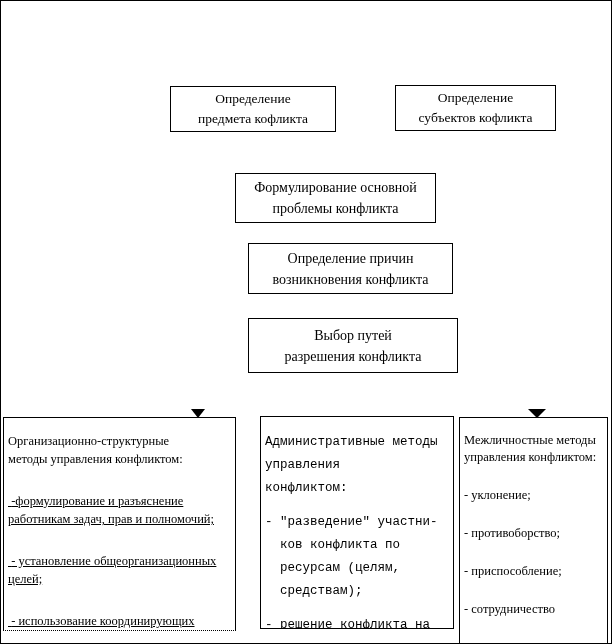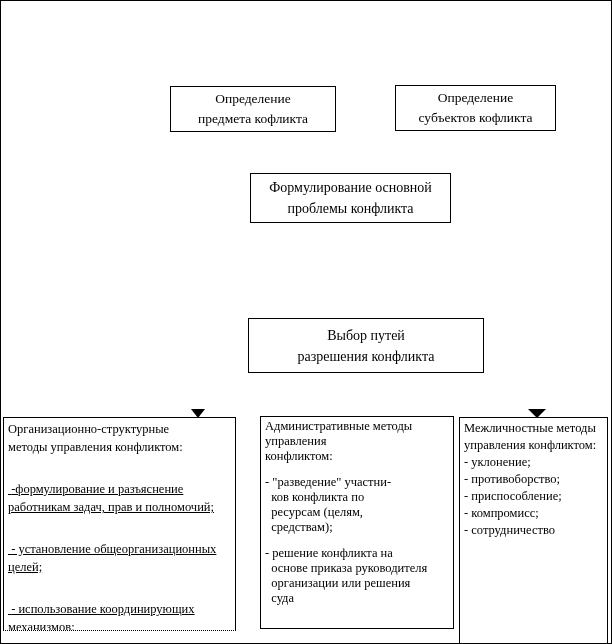--- a/index.html
+++ b/index.html
@@ -33,45 +33,45 @@
   }
   .fbox.title {
     border-width: 2px;
     font-weight: bold;
     font-size: 14px;
     line-height: 24px;
     left: 261px; top: 4px; width: 170px; height: 28px;
   }
   .fbox.r2l  { left: 169px; top: 85px;  width: 166px; height: 46px; line-height: 20px; }
   .fbox.r2r  { left: 394px; top: 84px;  width: 161px; height: 46px; line-height: 20px; }
-  .fbox.p1   { left: 249px; top: 172px; width: 201px; height: 50px; font-size: 14px; }
+  .fbox.p1   { left: 234px; top: 172px; width: 201px; height: 50px; font-size: 14px; }
   .fbox.p2   { left: 247px; top: 242px; width: 205px; height: 51px; font-size: 14px; }
-  .fbox.p3   { left: 247px; top: 317px; width: 236px; height: 55px; font-size: 14px; font-family: Liberation Serif, serif; }
+  .fbox.p3   { left: 247px; top: 317px; width: 210px; height: 55px; font-size: 14px; font-family: Liberation Serif, serif; }
 
   .mbox {
     position: absolute;
     box-sizing: border-box;
     background: #ffffff;
     border: 1px solid #000000;
     font-size: 12.5px;
-    padding: 2px 4px 2px 4px;
+    padding: 14px 4px 2px 4px;
     overflow: hidden;
   }
   .mbox .para {
     white-space: pre-wrap;
     line-height: 17px;
   }
   .mbox.b0 { left: 2px;   top: 416px; width: 233px; height: 214px; border-bottom: 1px dotted #000000; }
   .mbox.b0 .para { line-height: 18px; }
   .mbox.b0 .para + .para { margin-top: 24px; text-decoration: underline; }
   .mbox.b1 { left: 259px; top: 415px; width: 194px; height: 213px; }
-  .mbox.b1 .para { line-height: 15px; }
+  .mbox.b1 .para { line-height: 23px; font-family: Liberation Mono, monospace; }
   .mbox.b1 .para + .para { margin-top: 11px; }
   .mbox.b2 { left: 458px; top: 416px; width: 149px; height: 256px; }
-  .mbox.b2 .para + .para { margin-top: 0; }
+  .mbox.b2 .para + .para { margin-top: 21px; }
 
   .arrowhead {
     position: absolute;
     width: 0;
     height: 0;
     border-left: 7px solid transparent;
     border-right: 7px solid transparent;
     border-top: 9px solid #000000;
     z-index: 2;
   }
@@ -84,20 +84,22 @@
 <div class="canvas">
 
 
   <div class="fbox r2l">Определение
 предмета кофликта</div>
   <div class="fbox r2r">Определение
 субъектов кофликта</div>
 
   <div class="fbox p1">Формулирование основной
 проблемы конфликта</div>
+  <div class="fbox p2">Определение причин
+возникновения конфликта</div>
   <div class="fbox p3">Выбор путей
 разрешения конфликта</div>
 
   <div class="arrowhead left"></div>
   <div class="arrowhead right"></div>
 
   <div class="mbox b0">
     <div class="para">Организационно-структурные
 методы управления конфликтом:</div>
     <div class="para"> -формулирование и разъяснение
@@ -121,17 +123,16 @@
   организации или решения
   суда</div>
   </div>
 
   <div class="mbox b2">
     <div class="para">Межличностные методы
 управления конфликтом:</div>
     <div class="para">- уклонение;</div>
     <div class="para">- противоборство;</div>
     <div class="para">- приспособление;</div>
-    <div class="para">- компромисс;</div>
     <div class="para">- сотрудничество</div>
   </div>
 
 </div>
 
 </body></html>

